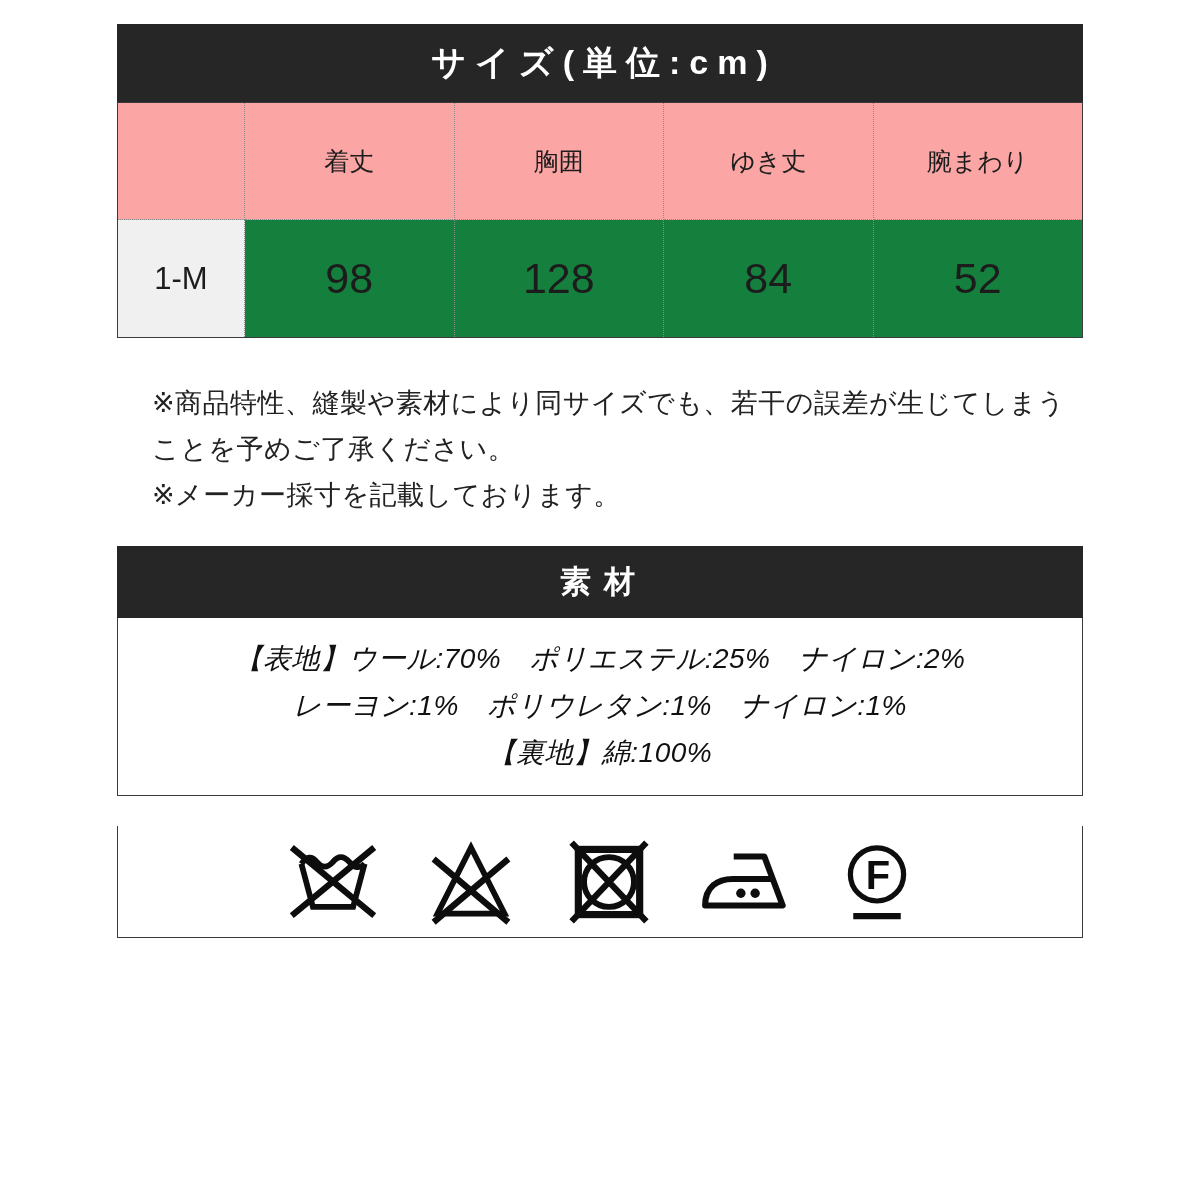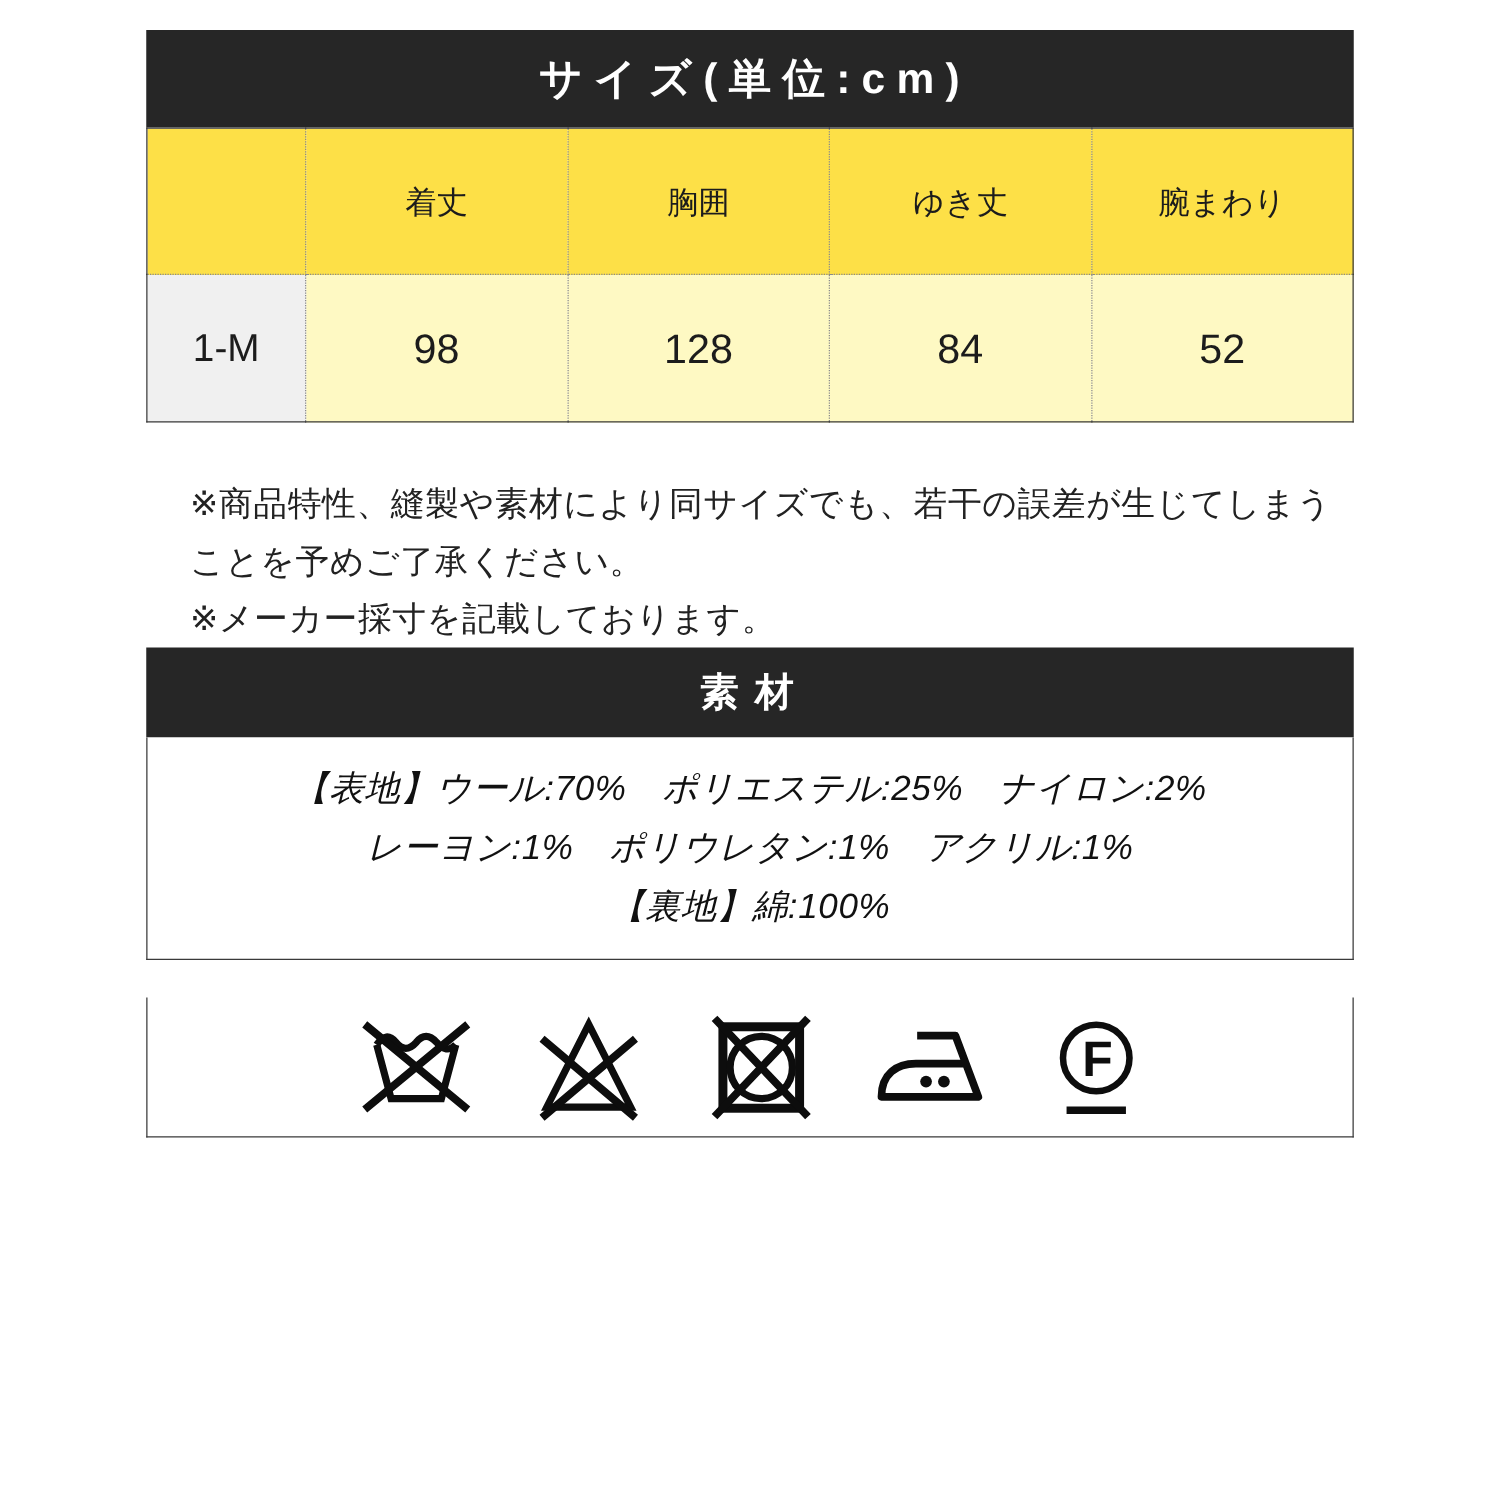--- a/index.html
+++ b/index.html
@@ -48,31 +48,31 @@
   table.size-table col.c0 { width: 127px; }
   table.size-table th,
   table.size-table td {
     border: 1px dotted #8a8a8a;
     text-align: center;
     vertical-align: middle;
     font-weight: normal;
   }
   table.size-table { border: 1px solid #3a3a3a; }
   table.size-table tr.head-row th {
-    background: #fde047;
+    background: #fca5a5;
     height: 114px;
     font-size: 25px;
   }
   table.size-table tbody th {
     background: #f0f0f0;
     font-size: 31px;
   }
   table.size-table tbody td {
-    background: #fef9c3;
-    font-size: 33px;
+    background: #15803d;
+    font-size: 43px;
   }
   table.size-table tbody tr { height: 118px; }
 
   
   .notes {
     margin: 42px 0 0 0;
     padding-left: 35px;
     padding-right: 2px;
     font-size: 27px;
     line-height: 46px;
@@ -80,21 +80,21 @@
     letter-spacing: 0.5px;
   }
   .notes p { margin: 0; }
 
   
   .box {
     border: 1px solid #3a3a3a;
     border-top: none;
     background: #ffffff;
   }
-  .material-section { }
+  .material-section { margin-top: 28px; }
   .material-body {
     padding: 17px 10px 19px 10px;
     text-align: center;
     font-size: 28px;
     line-height: 47px;
     color: #111111;
     letter-spacing: 0.5px;
   }
   .material-body p { margin: 0; font-style: italic; }
 
@@ -152,21 +152,21 @@
       <p>※メーカー採寸を記載しております。</p>
     </div>
   </section>
 
   <section class="material-section">
     <div class="bar bar-sub">
       <span>素材</span>
     </div>
     <div class="box material-body">
       <p>【表地】ウール:70%　ポリエステル:25%　ナイロン:2%</p>
-      <p>レーヨン:1%　ポリウレタン:1%　アクリル:1%</p>
+      <p>レーヨン:1%　ポリウレタン:1%　ナイロン:1%</p>
       <p>【裏地】綿:100%</p>
     </div>
   </section>
 
   <section class="care-section">
     <div class="box care-body">
 
       <svg class="care-icon" width="96" height="92" viewBox="0 0 100 96" fill="none" stroke="#0d0d0d">
         <path d="M17,29 L29,74 L71,74 L83,29" stroke-width="6"></path>
         <path d="M17,29 Q25,17 33,27 Q41,37 50,27 Q58,17 67,27 Q75,37 83,29" stroke-width="6"></path>

